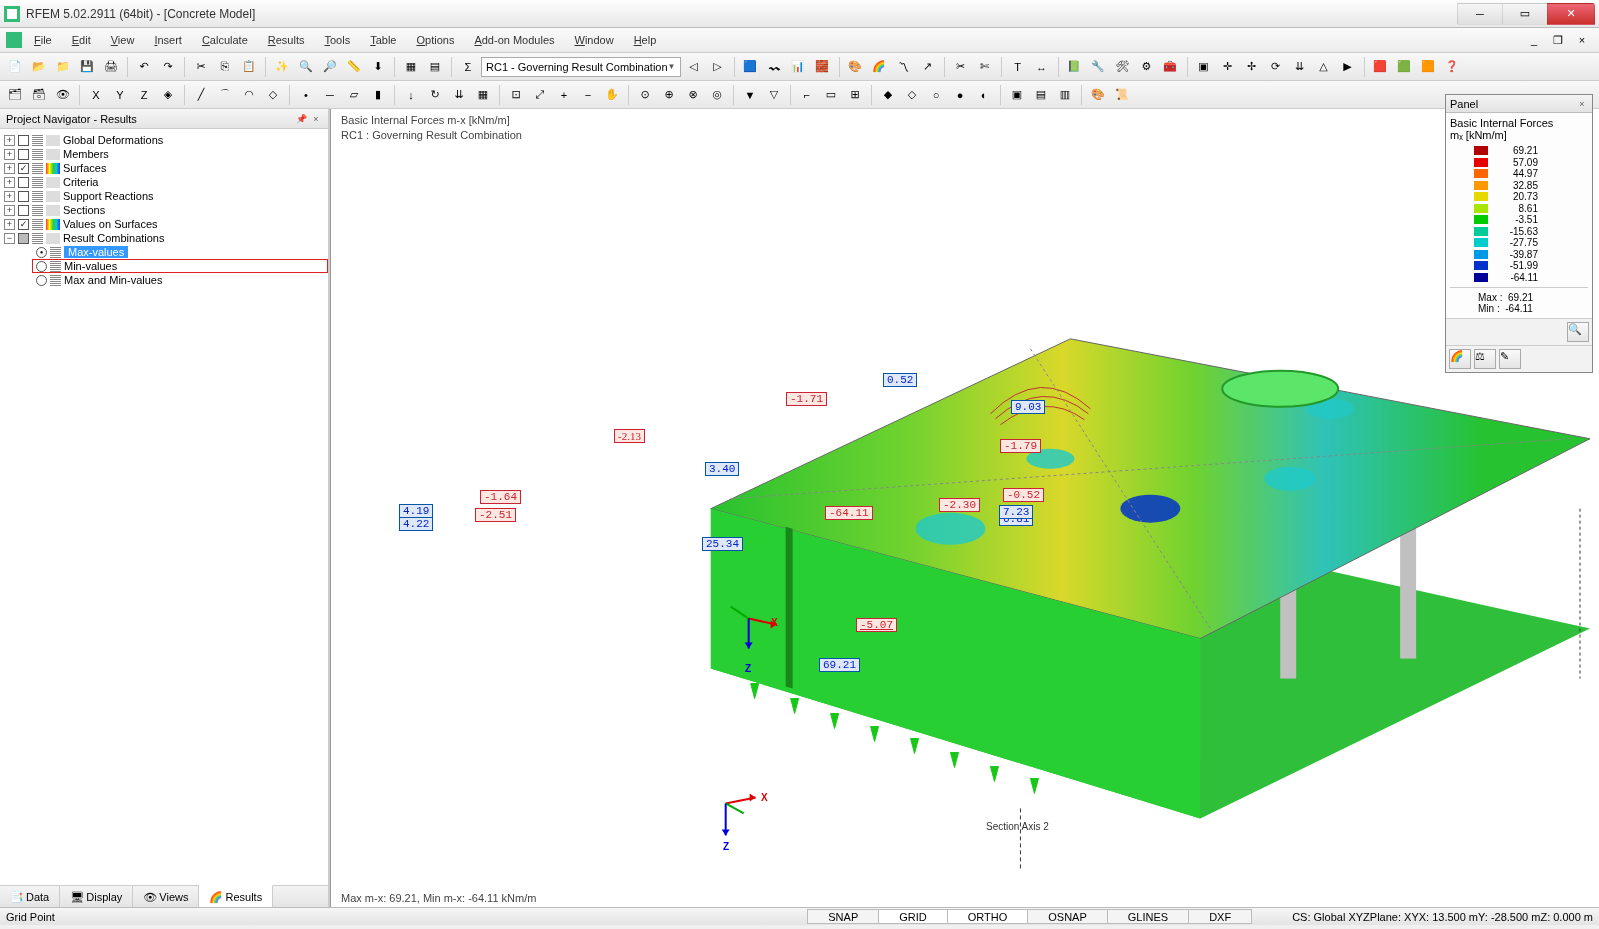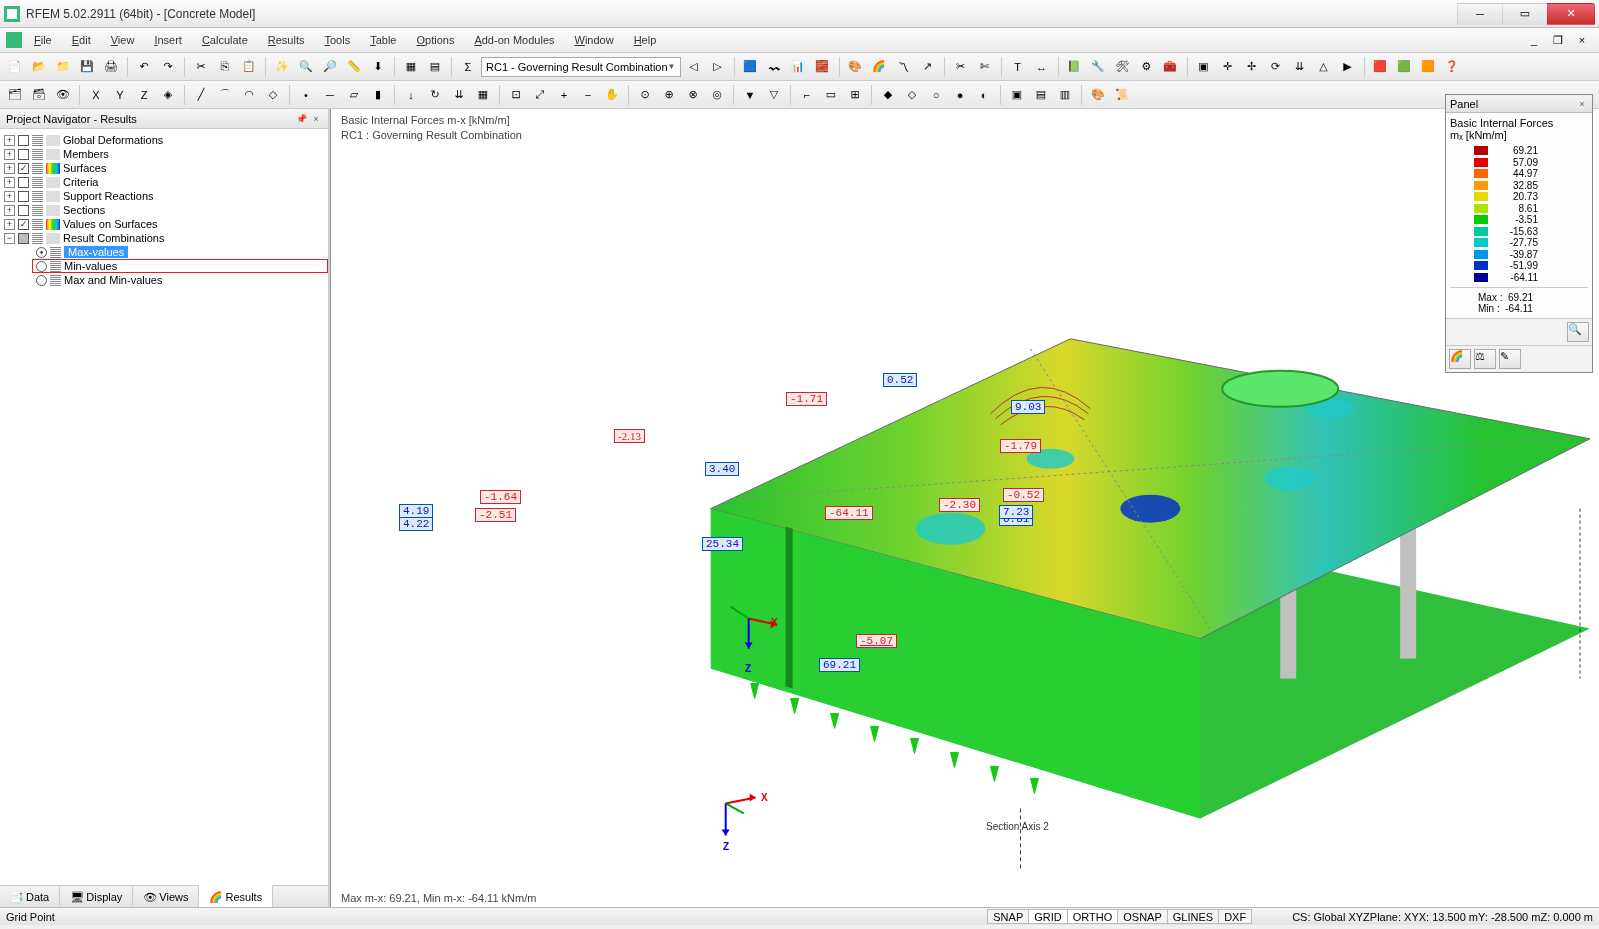--- a/index.html
+++ b/index.html
@@ -65,21 +65,21 @@
 .panel-title .xbtn{margin-left:auto;}
 .panel-body { padding:4px; font-size:11px; background:#fdfdfd;}
 .legend-row { display:flex; align-items:center; gap:6px; margin:0 0 0 24px; line-height:1.15; font-size:10px;}
 .legend-sw { width:14px; height:9px;}
 .panel-sep { height:1px; background:#ccc; margin:4px 0;}
 .panel-stats { font-size:10px; padding-left:28px;}
 .panel-btnrow { display:flex; justify-content:flex-end; padding:3px; gap:3px; background:#f2f2f2; border-top:1px solid #ccc;}
 .panel-btn { width:22px; height:20px; border:1px solid #aaa; background:linear-gradient(#fafafa,#e4e4e4);}
 
 .statusbar { height:18px; background:linear-gradient(#f6f6f6,#e4e4e4); border-top:1px solid #bbb; display:flex; align-items:center; padding:0 6px; font-size:11px;}
-.status-seg { border:1px solid #bbb; padding:0 5px; margin-left:-1px; height:15px; display:flex; align-items:center; background:#f4f4f4;}
+.status-seg { border:1px solid #bbb; padding:0 20px; margin-left:-1px; height:15px; display:flex; align-items:center; background:#f4f4f4;}
 .status-seg.active { background:#fff;}
 .status-spacer { flex:1; }
 </style>
 </head>
 <body>
 
 <div class="titlebar">
   <svg class="app-icon" viewBox="0 0 16 16">
       <rect width="16" height="16" fill="#3b7"></rect>
       <rect x="3" y="3" width="10" height="10" fill="#fff"></rect>
@@ -468,21 +468,21 @@
         <div class="value-tag neg" style="left: 149px; top: 381px;">-1.64</div>
         <div class="value-tag neg" style="left: 608px; top: 389px;">-2.30</div>
         <div class="value-tag neg" style="left: 672px; top: 379px;">-0.52</div>
         <div class="value-tag neg" style="left: 144px; top: 399px;">-2.51</div>
         <div class="value-tag neg" style="left: 494px; top: 397px;">-64.11</div>
         <div class="value-tag blue" style="left: 668px; top: 403px;">6.81</div>
         <div class="value-tag blue" style="left: 668px; top: 396px;">7.23</div>
         <div class="value-tag blue" style="left: 68px; top: 395px;">4.19</div>
         <div class="value-tag blue" style="left: 68px; top: 408px;">4.22</div>
         <div class="value-tag blue" style="left: 371px; top: 428px;">25.34</div>
-        <div class="value-tag neg" style="left: 525px; top: 525px; text-decoration: underline;">-5.07</div>
+        <div class="value-tag neg" style="left: 525px; top: 509px; text-decoration: underline;">-5.07</div>
         <div class="value-tag blue" style="left: 488px; top: 549px;">69.21</div>
       </div>
 
     <div class="axis-lbl" style="left:440px;top:508px;color:#d00">X</div>
     <div class="axis-lbl" style="left:414px;top:554px;color:#00d">Z</div>
     <div class="axis-lbl" style="left:430px;top:683px;color:#d00">X</div>
     <div class="axis-lbl" style="left:392px;top:732px;color:#00d">Z</div>
     <div class="sec-ax" style="left:655px;top:712px">Section Axis 2</div>
   </div>
 </div>

